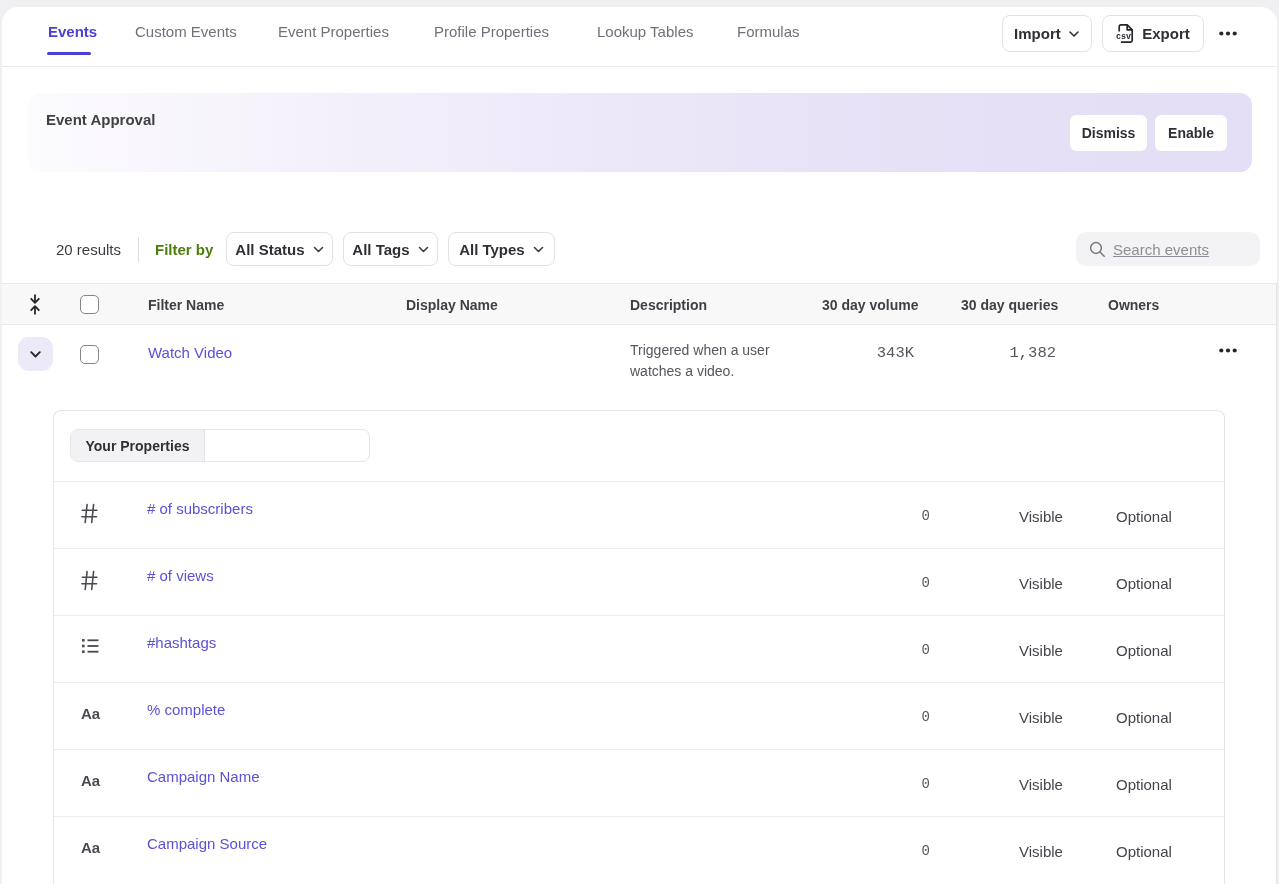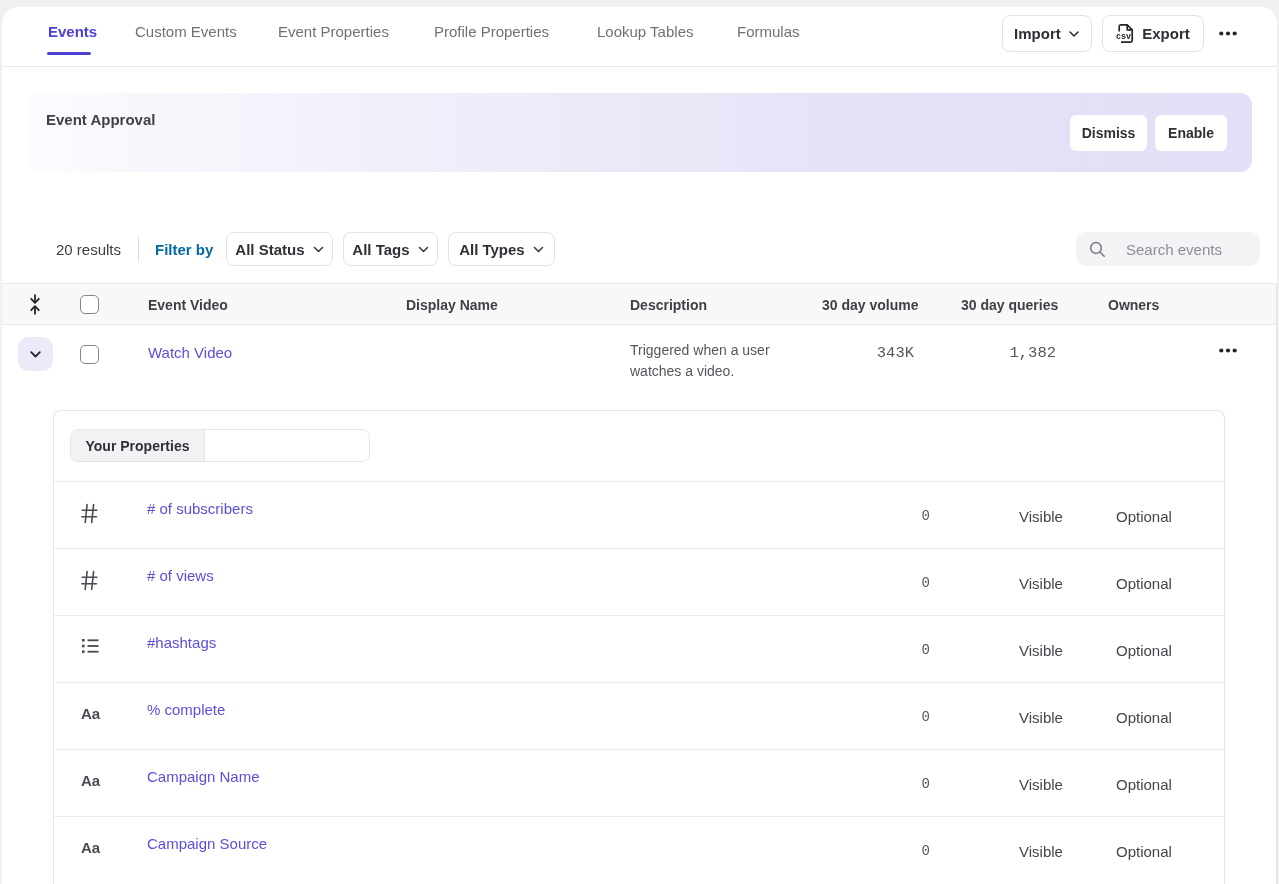--- a/index.html
+++ b/index.html
@@ -51,50 +51,50 @@
 <div class="abs" style="left:2px; top:66px; width:1275px; height:1px; background:#eaeaed;"></div>
 
 <div class="abs" style="left:28px; top:93px; width:1224px; height:79px; border-radius:12px; background:linear-gradient(90deg,#fcfbfe 0%, #f2eefa 30%, #e8e2f7 65%, #e4def6 100%);">
   <div class="abs" style="left:18px; top:18px; font-size:15px; font-weight:bold; color:#3f3f46;">Event Approval</div>
   <div class="abs" style="left:1042px; top:22px; width:77px; height:36px; background:#fff; border-radius:6px; display:flex; align-items:center; justify-content:center; font-size:14px; font-weight:bold; color:#2f2f36;">Dismiss</div>
   <div class="abs" style="left:1127px; top:22px; width:72px; height:36px; background:#fff; border-radius:6px; display:flex; align-items:center; justify-content:center; font-size:14px; font-weight:bold; color:#2f2f36;">Enable</div>
 </div>
 
 <div class="abs" style="left:56px; top:241px; font-size:15px; color:#3b3b42;">20 results</div>
 <div class="abs" style="left:138px; top:237px; width:1px; height:25px; background:#dcdce0;"></div>
-<div class="abs" style="left:155px; top:241px; font-size:15px; font-weight:bold; color:#0369a1;">Filter by</div>
+<div class="abs" style="left:155px; top:241px; font-size:15px; font-weight:bold; color:#4d7c0f;">Filter by</div>
 <div class="btn" style="left:226px; top:232px; width:107px; height:34px; font-weight:bold;">All Status&nbsp;<svg width="11" height="7" viewBox="0 0 11 7" style="margin-left:4px;">
       <path d="M1.5 1.5 L5.5 5.5 L9.5 1.5" fill="none" stroke="#3b3b42" stroke-width="1.6" stroke-linecap="round" stroke-linejoin="round"></path>
     </svg></div>
 <div class="btn" style="left:343px; top:232px; width:95px; height:34px; font-weight:bold;">All Tags&nbsp;<svg width="11" height="7" viewBox="0 0 11 7" style="margin-left:4px;">
       <path d="M1.5 1.5 L5.5 5.5 L9.5 1.5" fill="none" stroke="#3b3b42" stroke-width="1.6" stroke-linecap="round" stroke-linejoin="round"></path>
     </svg></div>
 <div class="btn" style="left:448px; top:232px; width:107px; height:34px; font-weight:bold;">All Types&nbsp;<svg width="11" height="7" viewBox="0 0 11 7" style="margin-left:4px;">
       <path d="M1.5 1.5 L5.5 5.5 L9.5 1.5" fill="none" stroke="#3b3b42" stroke-width="1.6" stroke-linecap="round" stroke-linejoin="round"></path>
     </svg></div>
 
 <div class="abs" style="left:1076px; top:232px; width:184px; height:34px; background:#f3f3f5; border-radius:10px; display:flex; align-items:center;">
   <svg width="17" height="17" viewBox="0 0 17 17" style="margin-left:13px;">
       <circle cx="7" cy="7" r="5.4" fill="none" stroke="#76767e" stroke-width="1.5"></circle>
       <path d="M11.2 11.2 L15.2 15.2" stroke="#76767e" stroke-width="1.5" stroke-linecap="round"></path>
     </svg>
-  <span style="font-size:15px; color:#8d8d95; margin-left:20px;">Search events</span>
+  <span style="font-size:15px; color:#8d8d95; margin-left:7px;text-decoration:underline;">Search events</span>
 </div>
 
 <div class="abs" style="left:2px; top:283px; width:1274px; height:42px; background:#f8f8f9; border-top:1px solid #e9e9ec; border-bottom:1px solid #e9e9ec;"></div>
 <div class="abs" style="left:28px; top:294px; width:14px; height:21px;">
   <svg width="14" height="21" viewBox="0 0 14 21">
     <path d="M7 1.2 V7.4" stroke="#26262b" stroke-width="1.8" stroke-linecap="round"></path>
     <path d="M3.2 4.8 L7 8.8 L10.8 4.8" fill="none" stroke="#26262b" stroke-width="1.8" stroke-linecap="round" stroke-linejoin="round"></path>
     <path d="M7 19.8 V13.6" stroke="#26262b" stroke-width="1.8" stroke-linecap="round"></path>
     <path d="M3.2 16.2 L7 12.2 L10.8 16.2" fill="none" stroke="#26262b" stroke-width="1.8" stroke-linecap="round" stroke-linejoin="round"></path>
   </svg>
 </div>
 <div class="abs" style="left:80px; top:295px; width:19px; height:19px; background:#fff; border:1px solid #85858c; border-radius:5px;"></div>
-<div class="hdrcell" style="left:148px;">Event Video</div>
+<div class="hdrcell" style="left:148px;">Filter Name</div>
 <div class="hdrcell" style="left:406px;">Display Name</div>
 <div class="hdrcell" style="left:630px;">Description</div>
 <div class="hdrcell" style="left:822px;">30 day volume</div>
 <div class="hdrcell" style="left:961px;">30 day queries</div>
 <div class="hdrcell" style="left:1108px;">Owners</div>
 <div class="abs" style="left:1276px; top:283px; width:1px; height:601px; background:#e3e3e6;"></div>
 
 <div class="abs" style="left:18px; top:337px; width:35px; height:34px; background:#eceaf9; border-radius:11px; display:flex; align-items:center; justify-content:center;">
   <svg width="11" height="7" viewBox="0 0 11 7">
       <path d="M1.2 1.2 L5.5 5.5 L9.8 1.2" fill="none" stroke="#26262b" stroke-width="1.8" stroke-linecap="round" stroke-linejoin="round"></path>

